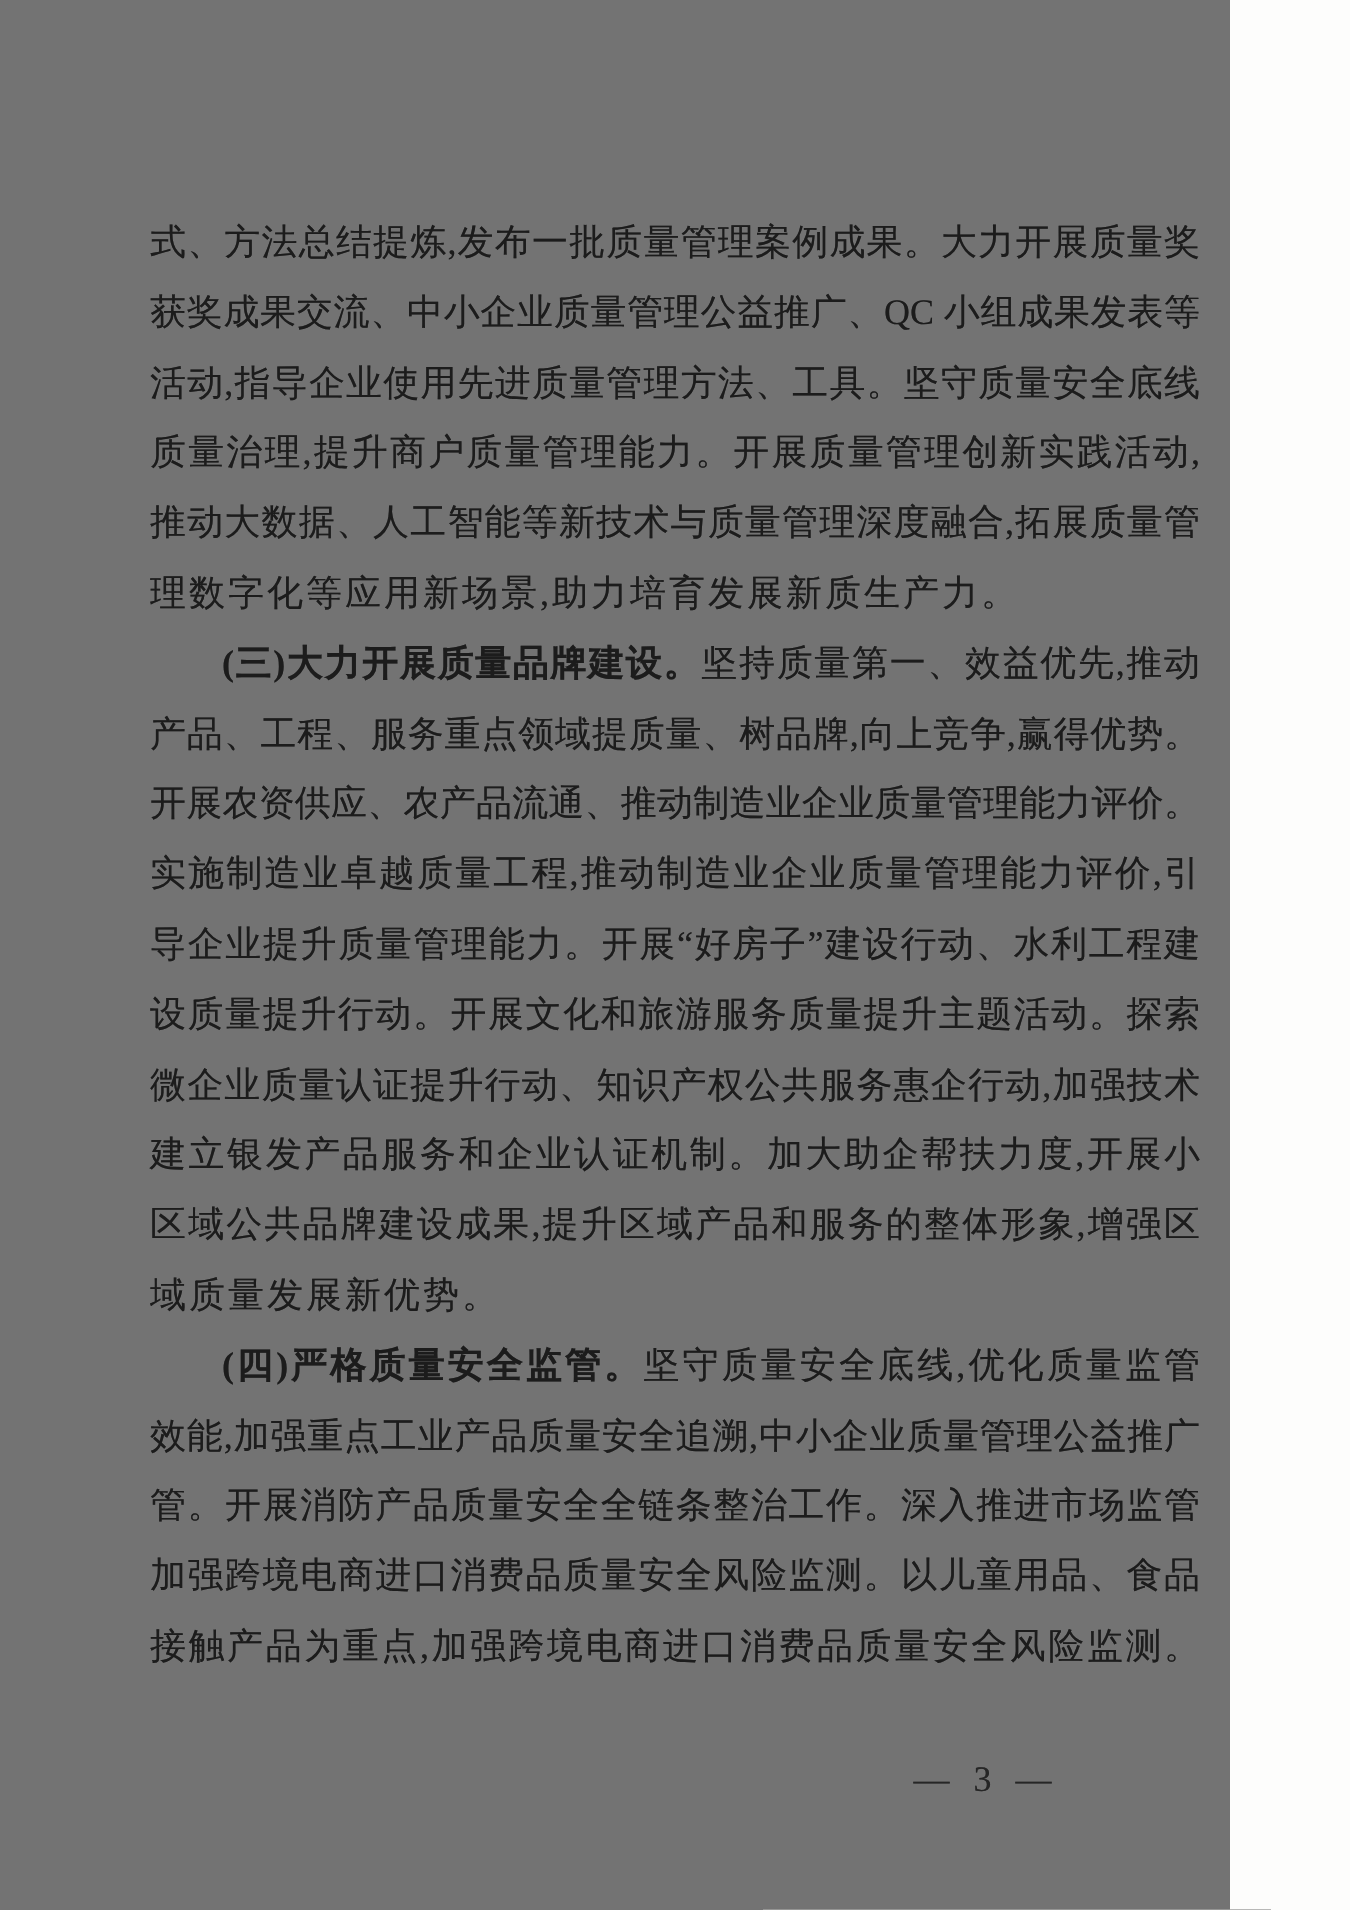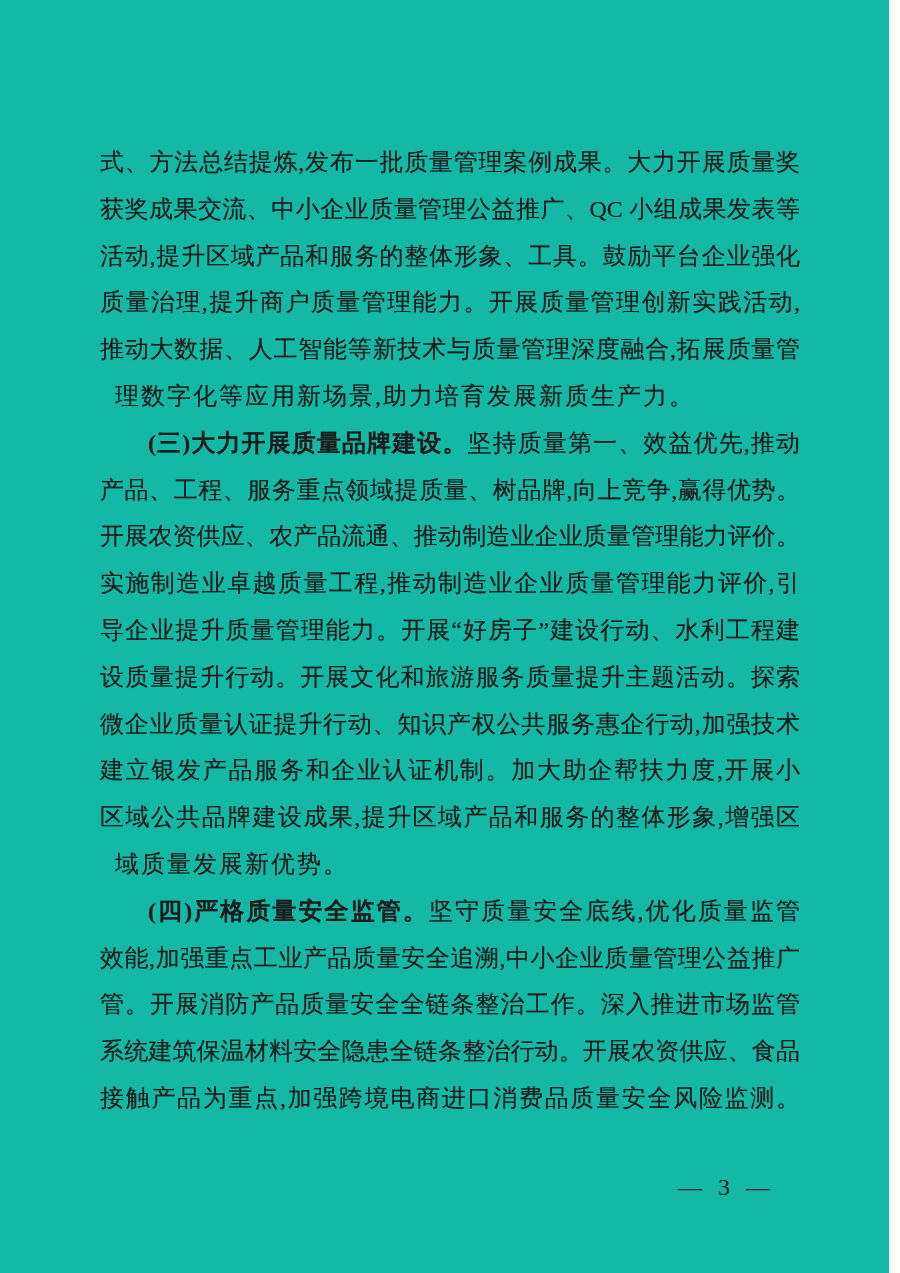--- a/index.html
+++ b/index.html
@@ -9,23 +9,23 @@
   body {
     width: 900px;
     height: 1273px;
     background: #fdfdfc;
     font-family: "Liberation Serif", "DejaVu Serif", serif;
     color: #1c1c1c;
     overflow: hidden;
   }
   .page {
     position: relative;
-    width: 889px;
+    width: 820px;
     height: 1273px;
-    background: #14b8a6;
+    background: #737373;
   }
   .text-block {
     position: absolute;
     left: 100px;
     top: 139px;
     width: 700px;
   }
   .para {
     margin: 0;
     padding: 0;
@@ -40,21 +40,20 @@
     text-shadow: 0 0 0.4px rgba(20, 20, 20, 0.55);
     white-space: normal;
     overflow: visible;
   }
   .line.first {
     text-indent: 2em;
   }
   .line.last {
     text-align-last: left;
     letter-spacing: 2px;
-    margin-left: 15px;
   }
   .heading {
     font-weight: 600;
     font-family: "Liberation Serif", "DejaVu Serif", serif;
   }
   .page-number {
     position: absolute;
     top: 1174px;
     right: 114px;
     font-size: 24px;
@@ -65,21 +64,21 @@
 </style>
 </head>
 <body>
 
 <main class="page">
   <section class="text-block">
 
     <div class="para">
       <div class="line">式、方法总结提炼,发布一批质量管理案例成果。大力开展质量奖</div>
       <div class="line">获奖成果交流、中小企业质量管理公益推广、QC 小组成果发表等</div>
-      <div class="line">活动,提升区域产品和服务的整体形象、工具。鼓励平台企业强化</div>
+      <div class="line">活动,指导企业使用先进质量管理方法、工具。坚守质量安全底线</div>
       <div class="line">质量治理,提升商户质量管理能力。开展质量管理创新实践活动,</div>
       <div class="line">推动大数据、人工智能等新技术与质量管理深度融合,拓展质量管</div>
       <div class="line last">理数字化等应用新场景,助力培育发展新质生产力。</div>
     </div>
 
     <div class="para">
       <div class="line first"><span class="heading">(三)大力开展质量品牌建设。</span><span>坚持质量第一、效益优先,推动</span></div>
       <div class="line">产品、工程、服务重点领域提质量、树品牌,向上竞争,赢得优势。</div>
       <div class="line">开展农资供应、农产品流通、推动制造业企业质量管理能力评价。</div>
       <div class="line">实施制造业卓越质量工程,推动制造业企业质量管理能力评价,引</div>
@@ -88,20 +87,20 @@
       <div class="line">微企业质量认证提升行动、知识产权公共服务惠企行动,加强技术</div>
       <div class="line">建立银发产品服务和企业认证机制。加大助企帮扶力度,开展小</div>
       <div class="line">区域公共品牌建设成果,提升区域产品和服务的整体形象,增强区</div>
       <div class="line last">域质量发展新优势。</div>
     </div>
 
     <div class="para">
       <div class="line first"><span class="heading">(四)严格质量安全监管。</span><span>坚守质量安全底线,优化质量监管</span></div>
       <div class="line">效能,加强重点工业产品质量安全追溯,中小企业质量管理公益推广</div>
       <div class="line">管。开展消防产品质量安全全链条整治工作。深入推进市场监管</div>
-      <div class="line">系统建筑保温材料安全隐患全链条整治行动。开展农资供应、食品</div>
+      <div class="line">加强跨境电商进口消费品质量安全风险监测。以儿童用品、食品</div>
       <div class="line">接触产品为重点,加强跨境电商进口消费品质量安全风险监测。</div>
     </div>
 
   </section>
 
   <footer class="page-number">— 3 —</footer>
 </main>
 
 </body></html>

